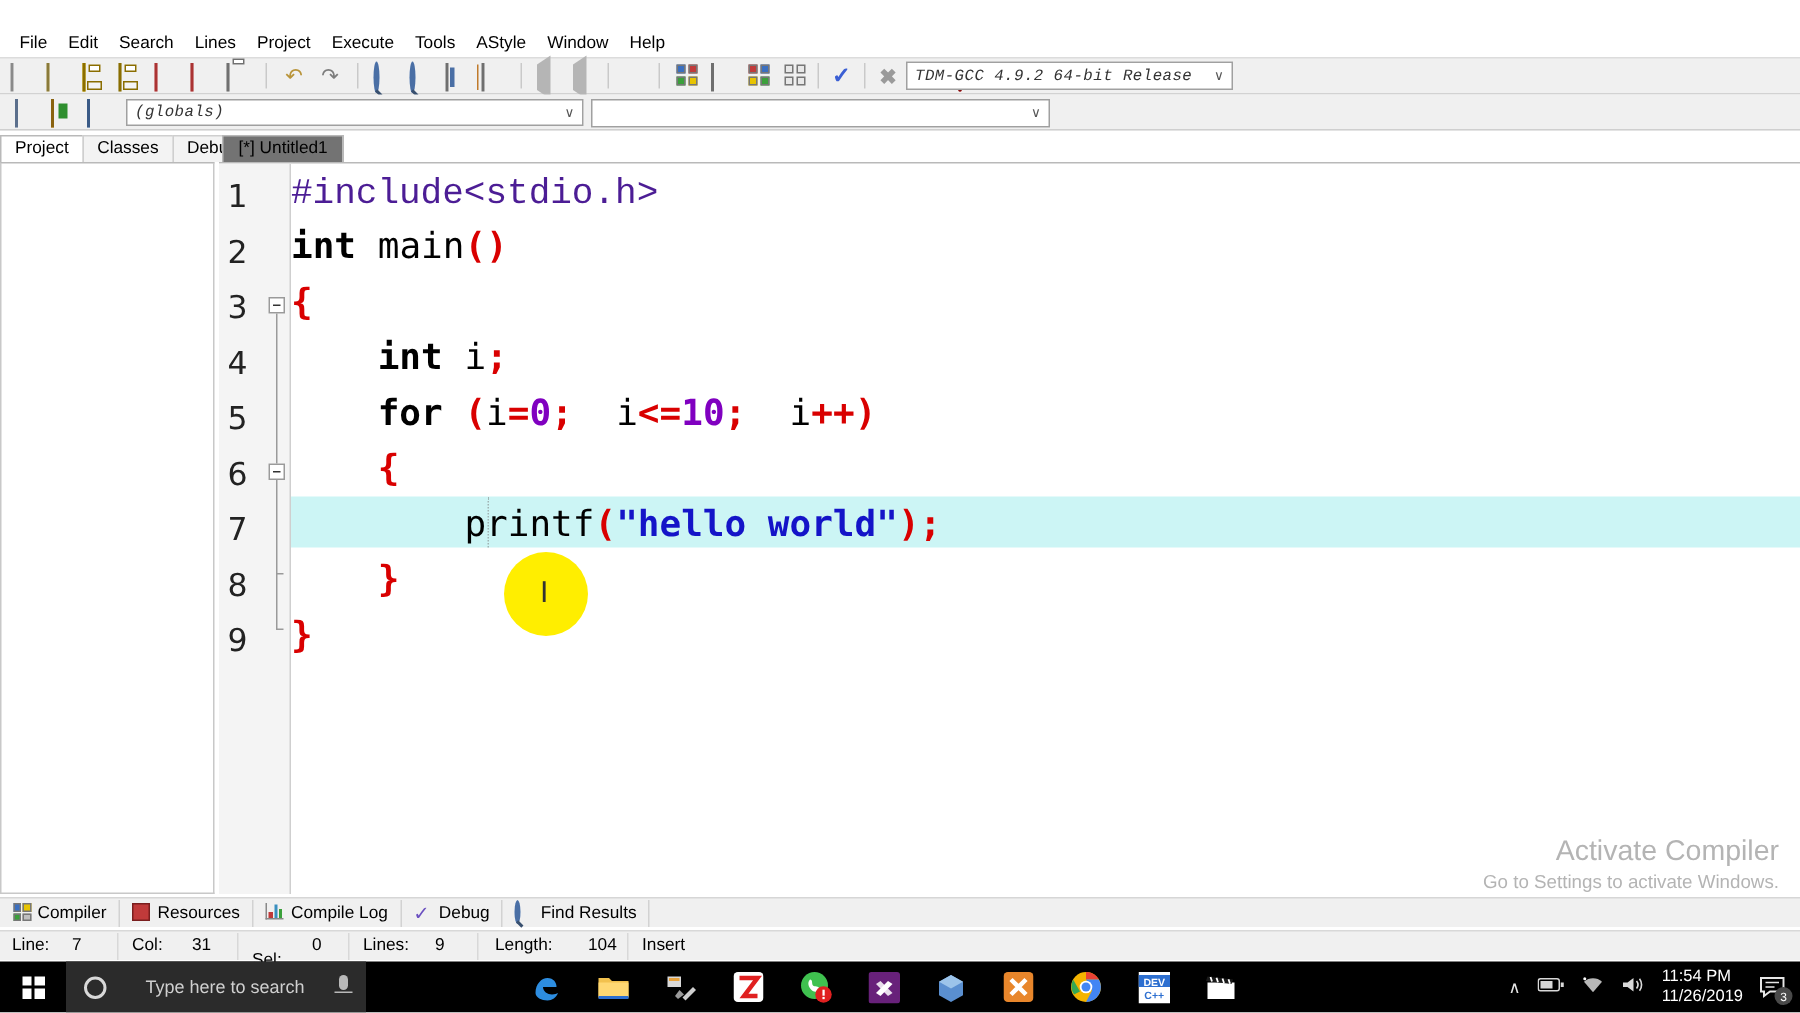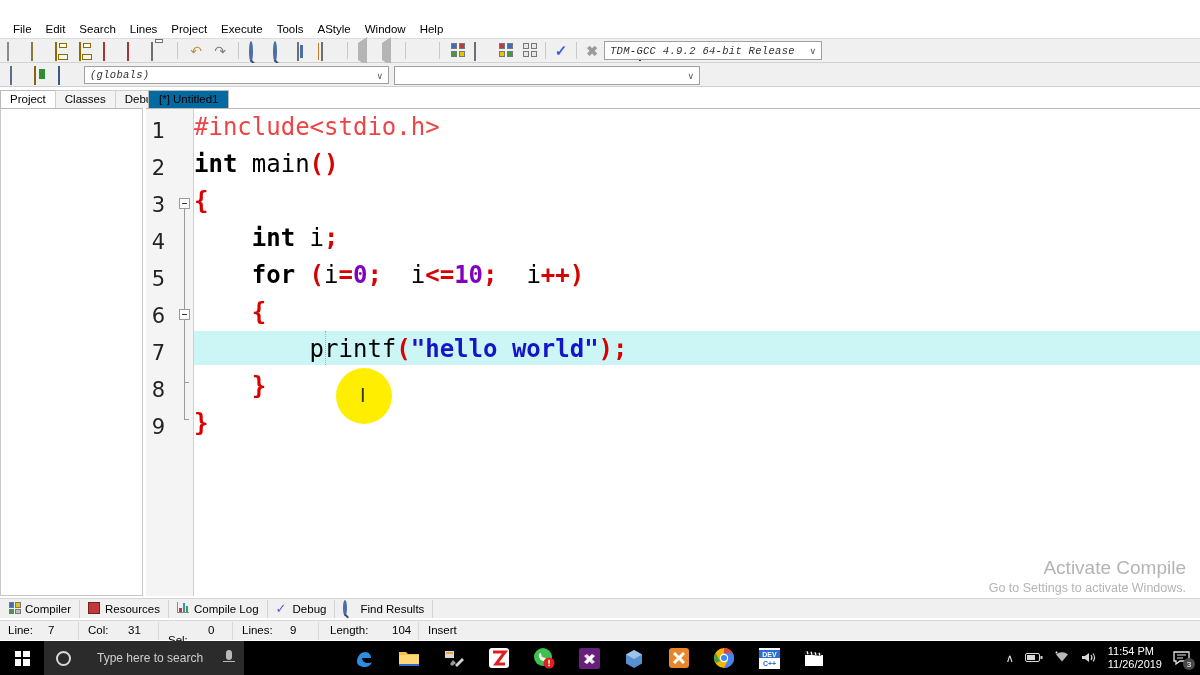--- a/index.html
+++ b/index.html
@@ -72,40 +72,40 @@
   
   .toolbar2{position:absolute;left:0;top:63px;width:1200px;height:24px;background:#f0f0f0;border-bottom:1px solid #cfcfcf;box-sizing:border-box;display:flex;align-items:center;}
   #globals-combo{position:absolute;left:84px;top:66px;width:305px;height:18px;}
   #member-combo{position:absolute;left:394px;top:66px;width:306px;height:19px;}
 
   
   .tabs-left{position:absolute;left:0;top:88px;height:20px;display:flex;align-items:flex-end;}
   .ltab{font-size:11.5px;color:#000;padding:2px 9px 3px 9px;border:1px solid #cfcfcf;border-bottom:none;background:#f3f3f3;margin-right:-1px;}
   .ltab.active{background:#fff;border-color:#b9b9b9;}
   .tabs-editor{position:absolute;left:148px;top:88px;height:20px;display:flex;align-items:flex-end;}
-  .etab{font-size:11.5px;color:#000;padding:2px 10px 3px 10px;background:#0369a1;border:1px solid #b9b9b9;border-bottom:none;}
+  .etab{font-size:11.5px;color:#000;padding:2px 10px 3px 10px;background:#737373;border:1px solid #b9b9b9;border-bottom:none;}
 
   
   .left-panel{position:absolute;left:0;top:108px;width:143px;height:488px;background:#fff;border:1px solid #c8c8c8;border-top-color:#b9b9b9;box-sizing:border-box;}
 
   
   .editor{position:absolute;left:146px;top:108px;width:1054px;height:488px;background:#fff;border-top:1px solid #b9b9b9;box-sizing:border-box;overflow:hidden;}
   .gutter{position:absolute;left:0;top:0;width:48px;height:100%;background:#f4f4f4;border-right:1px solid #cfcfcf;box-sizing:border-box;}
   .lnum{position:absolute;right:28px;font-family:"DejaVu Sans","Liberation Sans",sans-serif;font-size:21px;color:#222;text-align:right;line-height:37px;height:37px;}
   .foldbox{position:absolute;left:33px;width:11px;height:11px;border:1px solid #9a9a9a;background:#fff;box-sizing:border-box;}
   .foldbox:after{content:"";position:absolute;left:2px;top:4px;width:5px;height:1px;background:#333;}
   .foldline{position:absolute;left:38px;width:1px;background:#9a9a9a;}
   .foldtick{position:absolute;left:38px;width:5px;height:1px;background:#9a9a9a;}
 
   .code{position:absolute;left:48px;top:0;width:1006px;height:100%;}
   .cline{position:absolute;left:0;width:1006px;height:37px;line-height:37px;font-family:"DejaVu Sans Mono","Liberation Mono",monospace;font-size:24px;white-space:pre;color:#000;}
   .hl-row{position:absolute;left:0;width:1006px;height:34px;background:#ccf5f5;}
   .indent-guide{position:absolute;width:1px;border-left:1px dotted #9fb3b3;}
   .kw{font-weight:bold;color:#000;}
-  .pre{color:#ef4444;}
+  .pre{color:#4c1d95;font-family:Liberation Mono, monospace;}
   .op{color:#d90000;font-weight:bold;}
   .num{color:#8000c0;font-weight:bold;}
   .str{color:#1414c8;font-weight:bold;}
   .brace{color:#d90000;font-weight:bold;}
 
   .cursor-blob{position:absolute;width:56px;height:56px;border-radius:50%;background:#ffee00;}
   .ibeam{position:absolute;color:#333;font-family:"DejaVu Sans",sans-serif;font-size:19px;line-height:19px;}
 
   
   .wm{position:absolute;right:14px;bottom:78px;text-align:right;color:#b4b4b4;user-select:none;}
@@ -359,21 +359,21 @@
       <div class="cline" style="top:259px;"><span>    </span><span class="brace">}</span></div>
 
       <div class="cline" style="top:296px;"><span class="brace">}</span></div>
 
       <div class="cursor-blob" style="left:142px;top:259px;"></div>
       <div class="ibeam" style="left:166px;top:277px;">I</div>
     </div>
   </div>
 
   <div class="wm">
-    <div class="l1">Activate Compile</div>
+    <div class="l1">Activate Compiler</div>
     <div class="l2">Go to Settings to activate Windows.</div>
   </div>
 
   <div class="bottom-tabs">
     <div class="btab">
       <span class="bico">
           <span class="i-sq4" style="width:12px;height:12px;gap:1px;">
             <i style="background:#3a6fc0"></i>
             <i style="background:#e8c400"></i>
             <i style="background:#3aa03a"></i>

